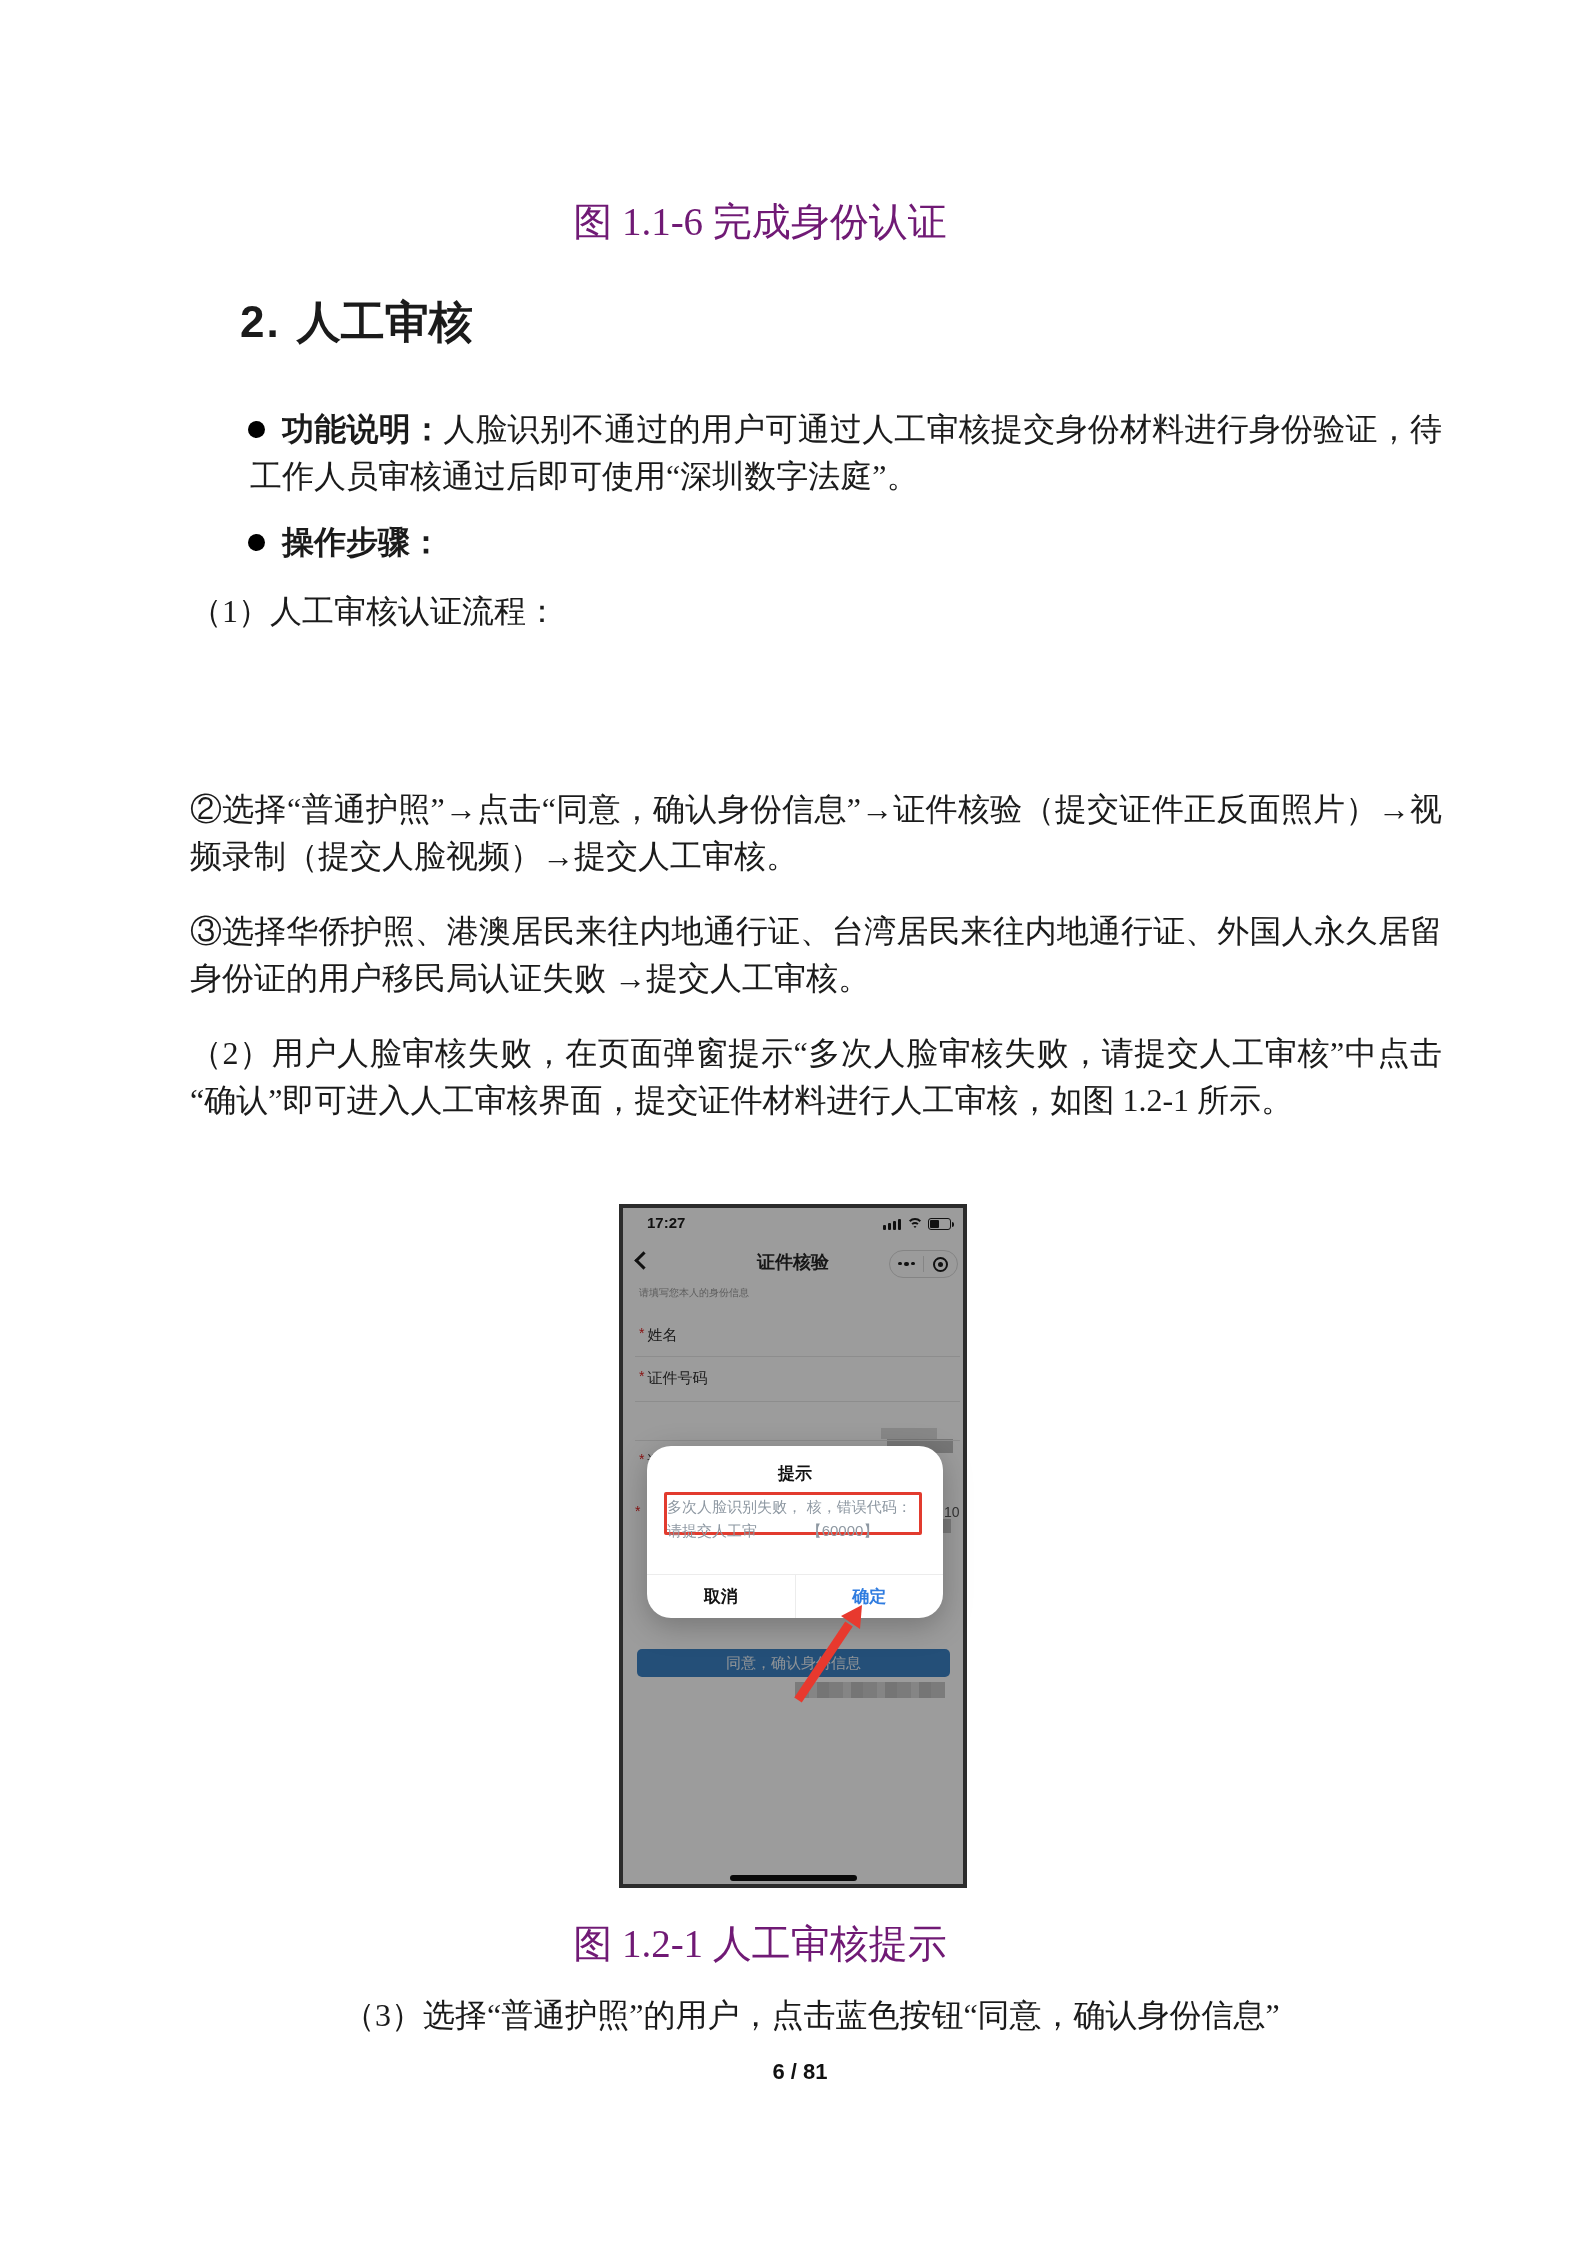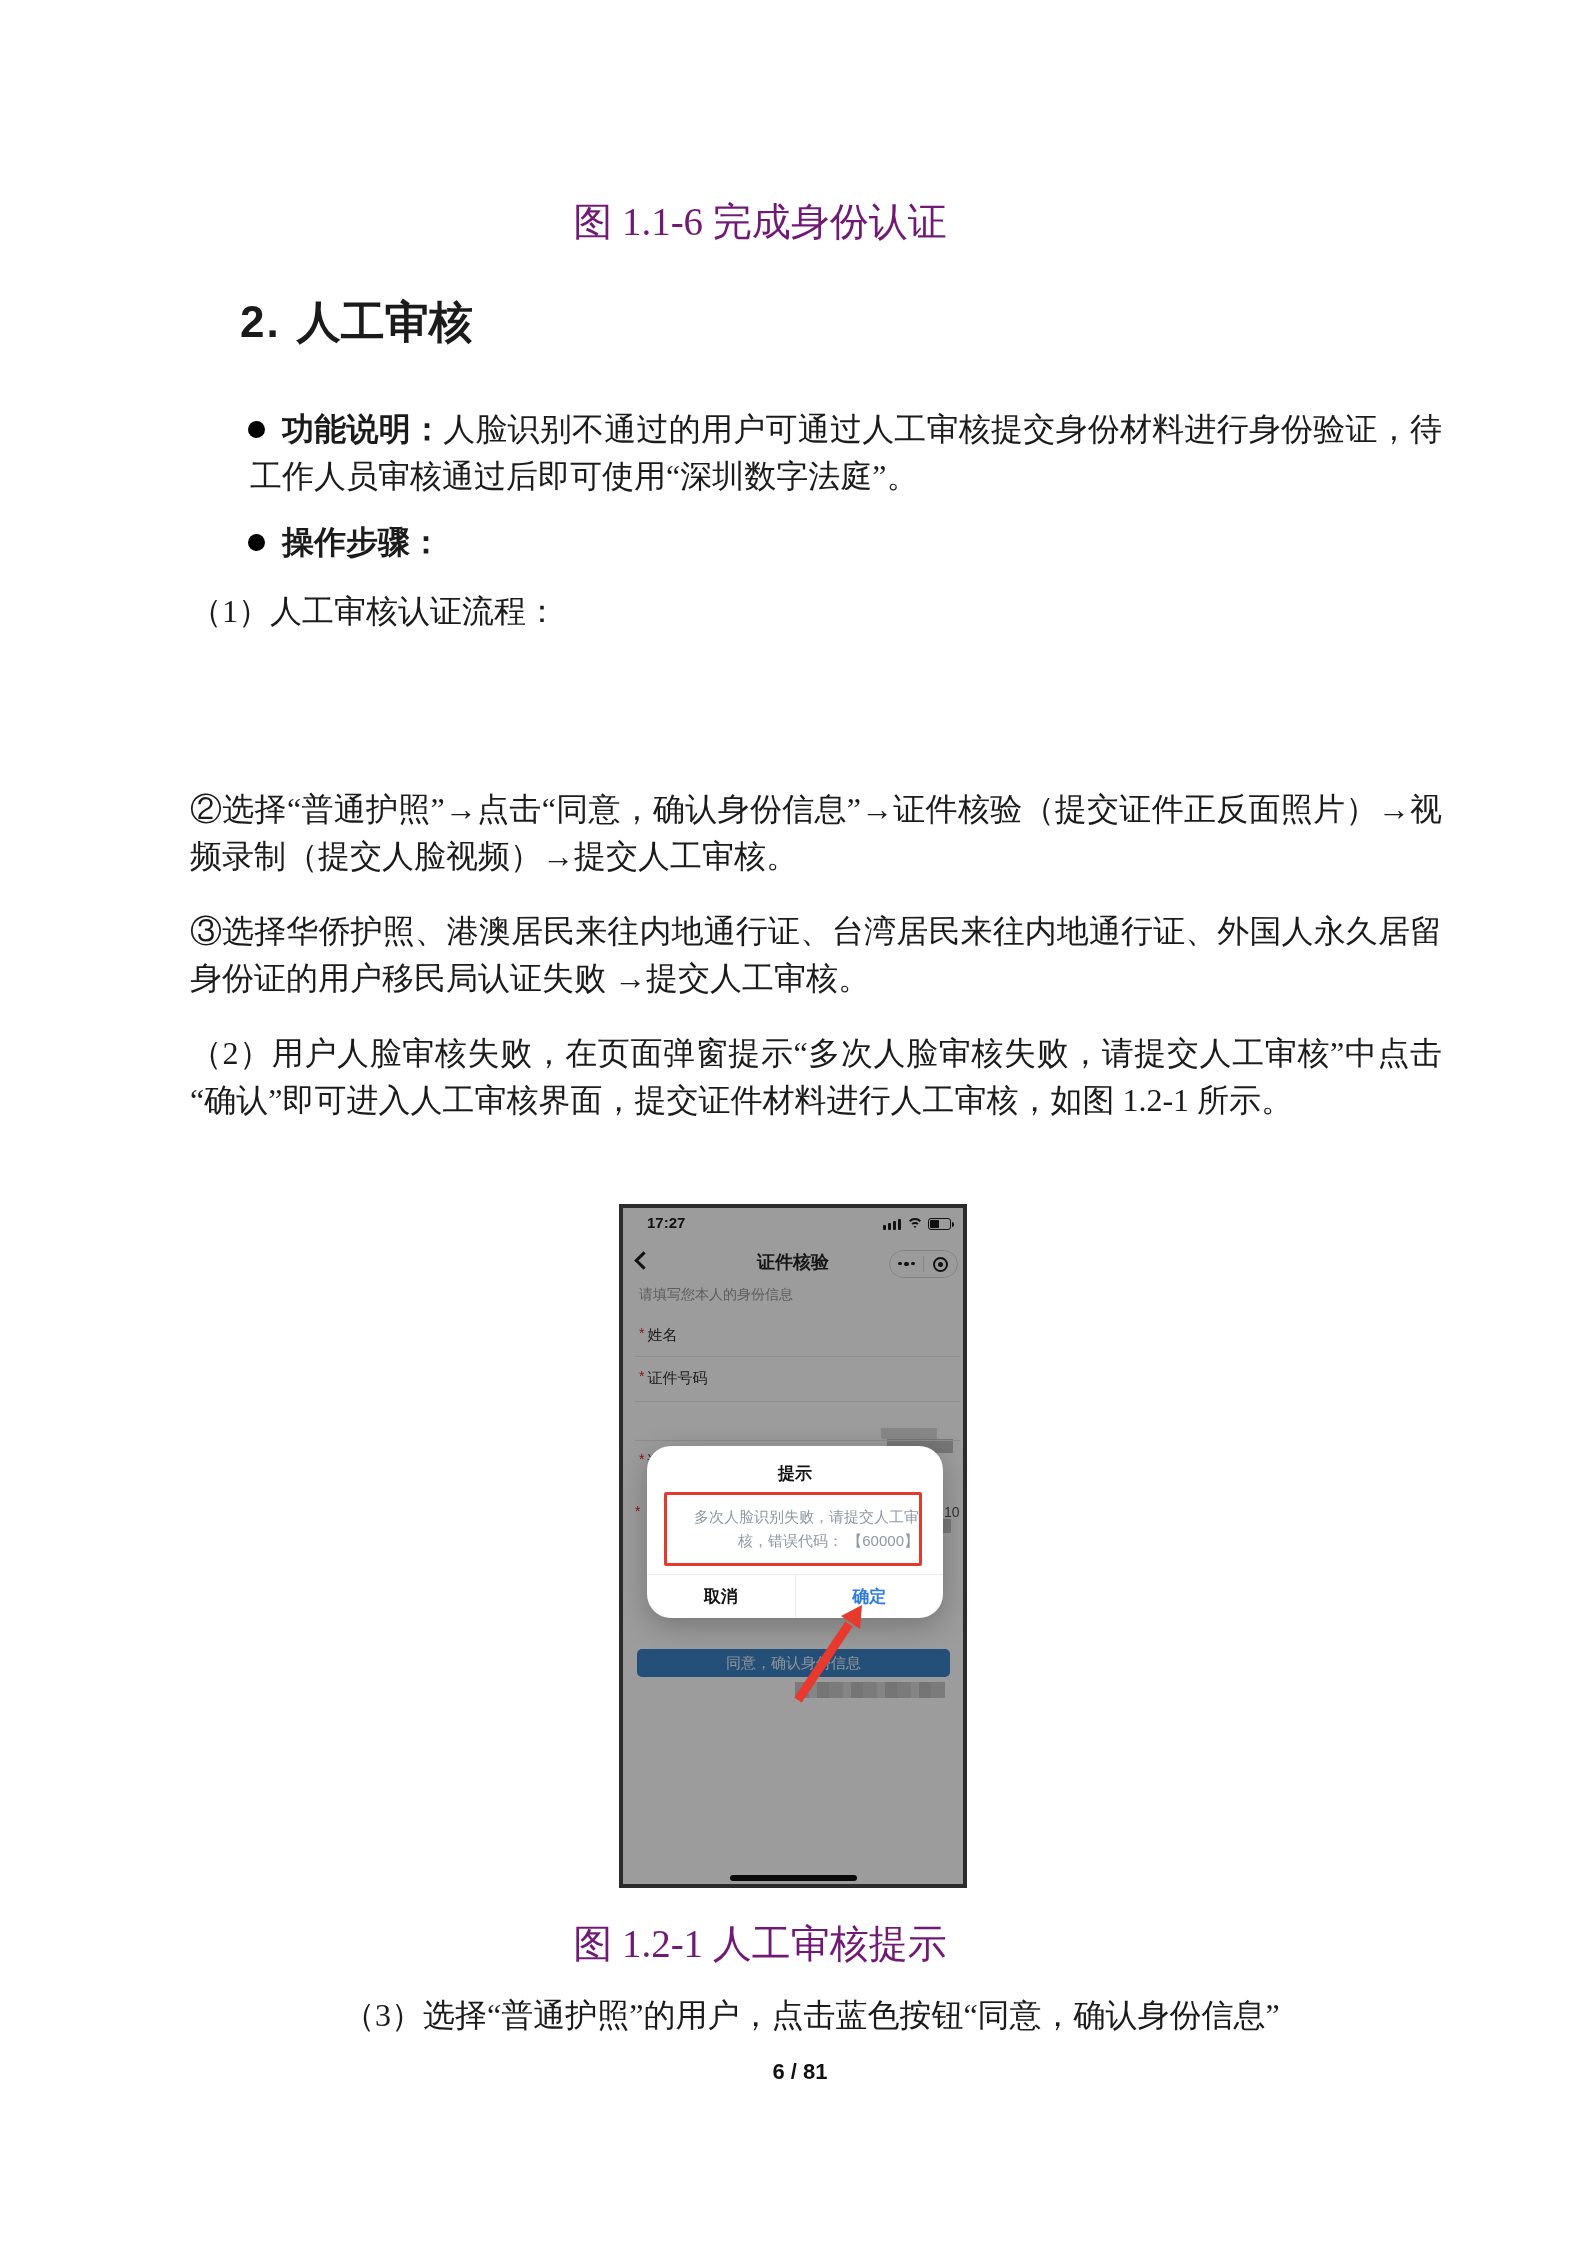--- a/index.html
+++ b/index.html
@@ -50,21 +50,21 @@
   .capsule{right:5px;top:42px;width:69px;height:28px;background:#fdfdfd;border:1px solid #d8d8d8;border-radius:14px;
            display:flex;align-items:center;}
   .cap-half{flex:1;display:flex;align-items:center;justify-content:center;height:100%;cursor:pointer;}
   .cap-div{width:1px;height:16px;background:#d9d9d9;}
   .dots{display:flex;gap:2.5px;}
   .dots i{width:3.5px;height:3.5px;border-radius:50%;background:#1c1c1c;}
   .dots i:nth-child(2){width:4.5px;height:4.5px;}
   .target{position:relative;width:15px;height:15px;border:2px solid #1c1c1c;border-radius:50%;}
   .target:after{content:"";position:absolute;left:50%;top:50%;width:5px;height:5px;margin:-2.5px 0 0 -2.5px;
                 border-radius:50%;background:#1c1c1c;}
-  .hint{left:16px;top:78px;font-size:14px;color:#9a9a9a;}
+  .hint{left:16px;top:78px;font-size:10px;color:#9a9a9a;}
   .frow{left:0;right:0;height:42px;}
   .frow .lbl{position:absolute;left:16px;top:50%;transform:translateY(-50%);font-size:15px;color:#2e2e2e;}
   .frow .req{color:#e02020;margin-right:3px;font-size:14px;vertical-align:2px;}
   .fr1{top:106px;} .fr2{top:149px;} .fr3{top:194px;} .fr4{top:232px;}
   .sep{left:12px;right:3px;height:1px;background:#e6e6e6;}
   .sep1{top:148px;} .sep2{top:193px;} .sep3{top:232px;}
   .blk{position:absolute;}
   .blk i{position:absolute;display:block;}
   .blk-name{right:10px;top:114px;width:74px;height:26px;}
   .blk-name i:nth-child(1){left:2px;top:0;width:56px;height:11px;background:#dedede;}
@@ -80,22 +80,22 @@
   .frag-req{left:12px;top:295px;font-size:14px;color:#e02020;}
   .frag-val{left:321px;top:296px;font-size:14px;color:#555;}
   .agree-btn{left:14px;top:441px;width:313px;height:28px;border-radius:5px;background:#3b82c4;
              display:flex;align-items:center;justify-content:center;font-size:15px;color:#eaf0f6;cursor:pointer;}
   .homebar{left:107px;top:667px;width:127px;height:6px;border-radius:3px;background:#111;}
   .dim{position:absolute;inset:0;background:rgba(0,0,0,0.39);z-index:2;}
   
   .dialog{position:absolute;left:24px;top:238px;width:296px;height:172px;background:#ffffff;border-radius:24px;
           z-index:3;box-shadow:0 8px 30px rgba(0,0,0,0.25);padding-left:24px;}
   .dlg-title{position:absolute;left:0;right:0;top:16px;text-align:center;font-size:17px;font-weight:bold;color:#111;}
-  .dlg-msgbox{position:absolute;left:17px;top:46px;width:258px;height:74px;border:3px solid #e23b2e;border-radius:2px;
-              display:flex;flex-direction:column;align-items:flex-end;justify-content:center;}
+  .dlg-msgbox{position:absolute;left:17px;top:46px;width:258px;height:43px;border:3px solid #e23b2e;border-radius:2px;
+              display:flex;align-items:flex-start;justify-content:center;}
   .dlg-msgbox span{font-size:15px;line-height:24px;color:#8e98a2;}
   .dlg-actions{position:absolute;left:0;right:0;bottom:0;height:44px;border-top:1px solid #ececec;display:flex;}
   .dlg-btn{flex:1;display:flex;align-items:center;justify-content:center;font-size:17px;font-weight:bold;cursor:pointer;}
   .dlg-cancel{color:#111;border-right:1px solid #ececec;}
   .dlg-confirm{color:#2f7ce0;}
   .arrow-svg{position:absolute;inset:0;z-index:4;pointer-events:none;}
 </style>
 </head>
 <body>
 

